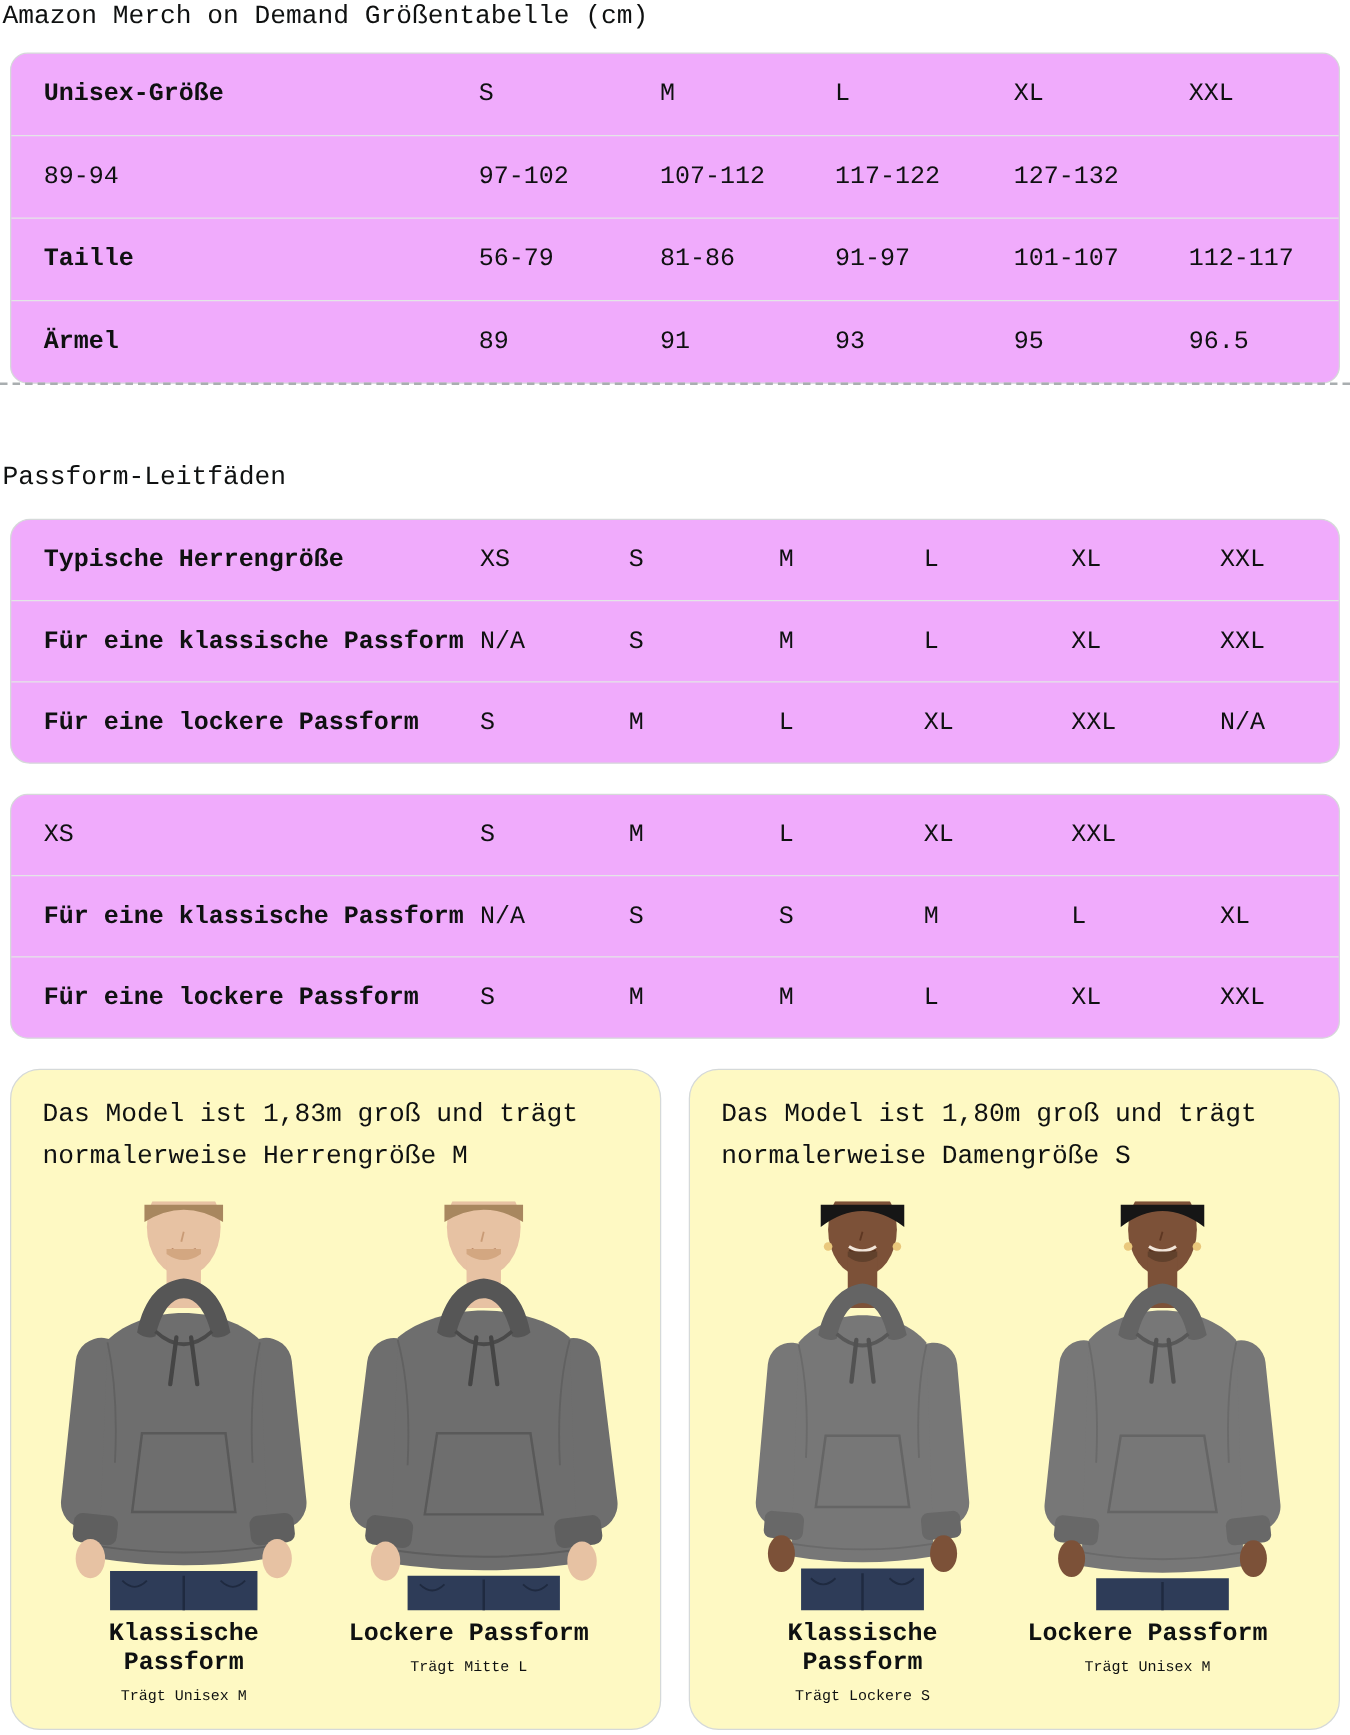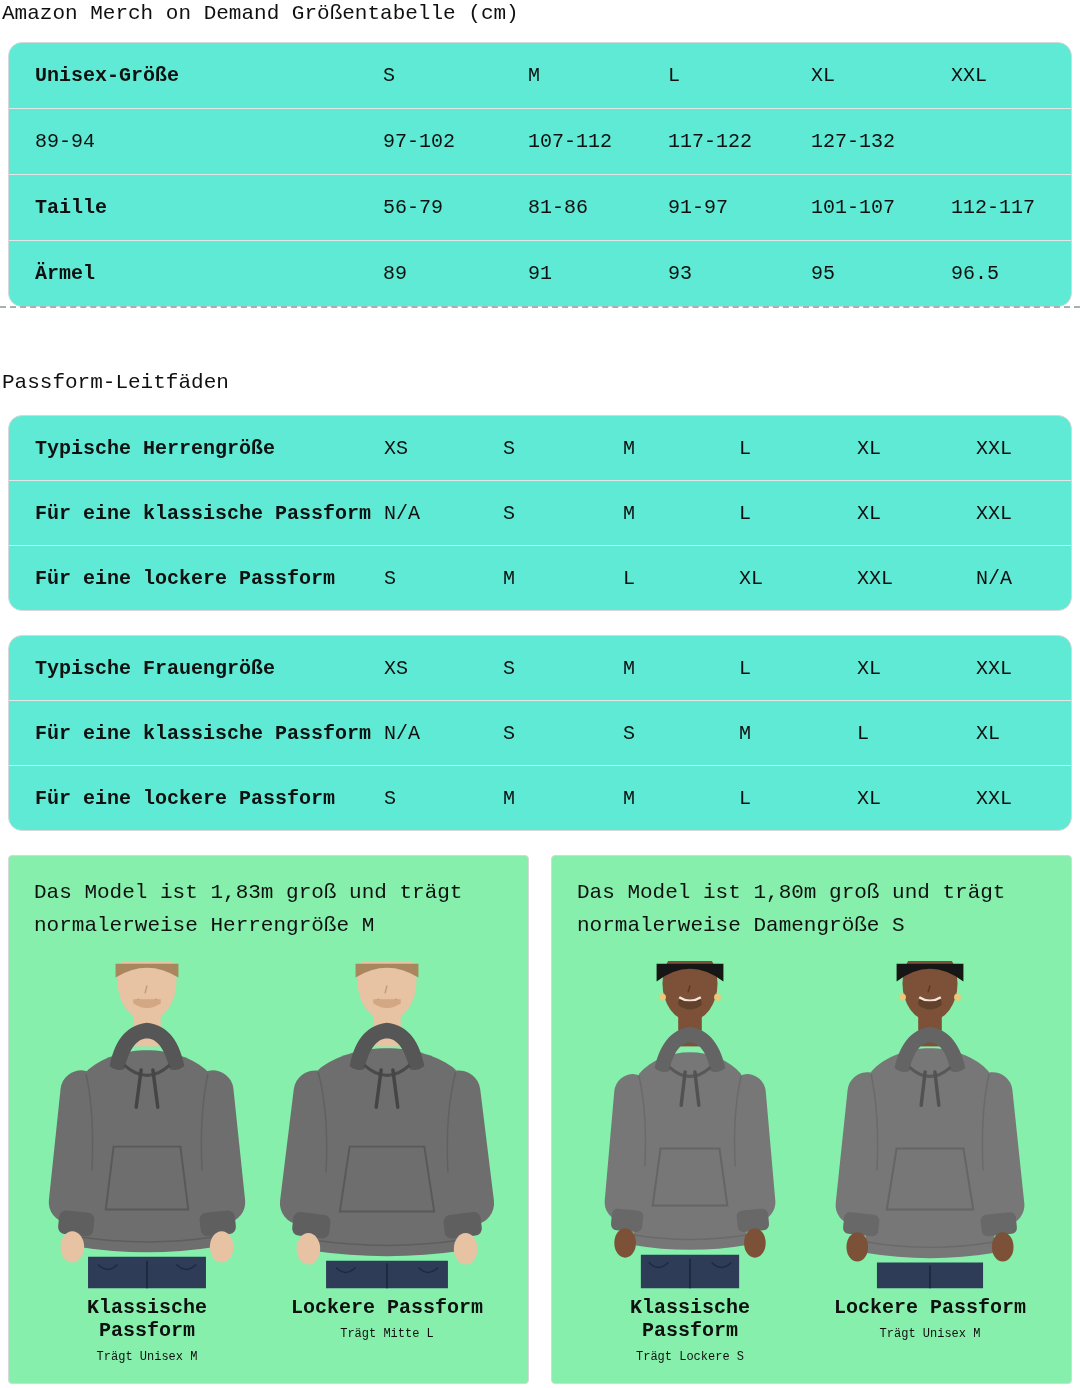--- a/index.html
+++ b/index.html
@@ -1,40 +1,40 @@
 <!DOCTYPE html>
 <html style="--text: #0F1111; --table_border: #D5D9D9; --row_divider: #E3E6E6; --dashed_divider: #A9AEB0; --hoodie_male: #6E6E6E; --hoodie_female: #777777; --jeans: #2E3C58; --skin_light: #E7C2A3; --skin_dark: #7C5138;"><head>
 <meta charset="utf-8">
 <style>
   html,body{margin:0;padding:0;background:#fff;}
   .page{position:relative;width:1080px;height:1388px;background:#fff;overflow:hidden;
         font-family:Liberation Mono, monospace;color:var(--text,#0F1111);}
   .page-title{position:absolute;left:2px;top:0px;font-size:21px;line-height:28px;}
-  .tbl{position:absolute;left:8px;width:1064px;background:#5eead4;border:1.5px solid var(--table_border,#D5D9D9);
+  .tbl{position:absolute;left:8px;width:1064px;background:#f0abfc;border:1.5px solid var(--table_border,#D5D9D9);
        border-radius:14px;overflow:hidden;box-sizing:border-box;}
   .trow{display:grid;align-items:center;padding-left:26px;font-size:20px;}
   .trow + .trow{border-top:1px solid var(--row_divider,#E3E6E6);}
   .t1{top:42px;}
   .t1 .trow{grid-template-columns:348px 145px 140px 143px 140px 1fr;height:65px;}
   .tfit .trow{grid-template-columns:349px 119px 120px 116px 118px 119px 1fr;height:64px;}
-  .t2{top:415px;}
+  .t2{top:415px;border-radius:16px;}
   .t3{top:635px;}
   .lbl{font-weight:bold;}
   .dashed{position:absolute;left:0;top:306px;width:1080px;height:0;
           border-top:2px dashed var(--dashed_divider,#A9AEB0);}
   .note{position:absolute;left:2px;top:315px;font-size:20px;}
   .section-title{position:absolute;left:2px;top:371px;font-size:21px;}
-  .card{position:absolute;top:855px;width:521px;height:529px;background:#86efac;box-sizing:border-box;
-        border:1.5px solid var(--table_border,#D5D9D9);border-radius:4px;}
+  .card{position:absolute;top:855px;width:521px;height:529px;background:#fef9c3;box-sizing:border-box;
+        border:1.5px solid var(--table_border,#D5D9D9);border-radius:24px;}
   .card.left{left:8px;} .card.right{left:551px;}
   .desc{position:absolute;left:25px;top:20px;width:460px;font-size:21px;line-height:33px;}
   .photos{position:absolute;left:24px;top:105px;display:flex;gap:12px;}
   .photo{width:228px;height:330px;overflow:hidden;}
   .photo svg{display:block;width:228px;height:330px;}
-  .caps{position:absolute;left:24px;top:440px;display:flex;gap:12px;}
+  .caps{position:absolute;left:24px;top:440px;display:flex;}
   .cap{width:228px;text-align:center;}
   .cap-t{font-weight:bold;font-size:20px;}
   .cap-s{font-size:12px;margin-top:8px;}
 </style>
 </head>
 <body>
 
 <div class="page">
 
   <div class="page-title">Amazon Merch on Demand Größentabelle (cm)</div>
@@ -101,21 +101,20 @@
       <div>M</div>
       <div>L</div>
       <div>XL</div>
       <div>XXL</div>
       <div>N/A</div>
     </div>
   </div>
 
   <div class="tbl tfit t3">
     <div class="trow">
-      <div class="lbl">Typische Frauengröße</div>
       <div>XS</div>
       <div>S</div>
       <div>M</div>
       <div>L</div>
       <div>XL</div>
       <div>XXL</div>
     </div>
     <div class="trow">
       <div class="lbl">Für eine klassische Passform</div>
       <div>N/A</div>

